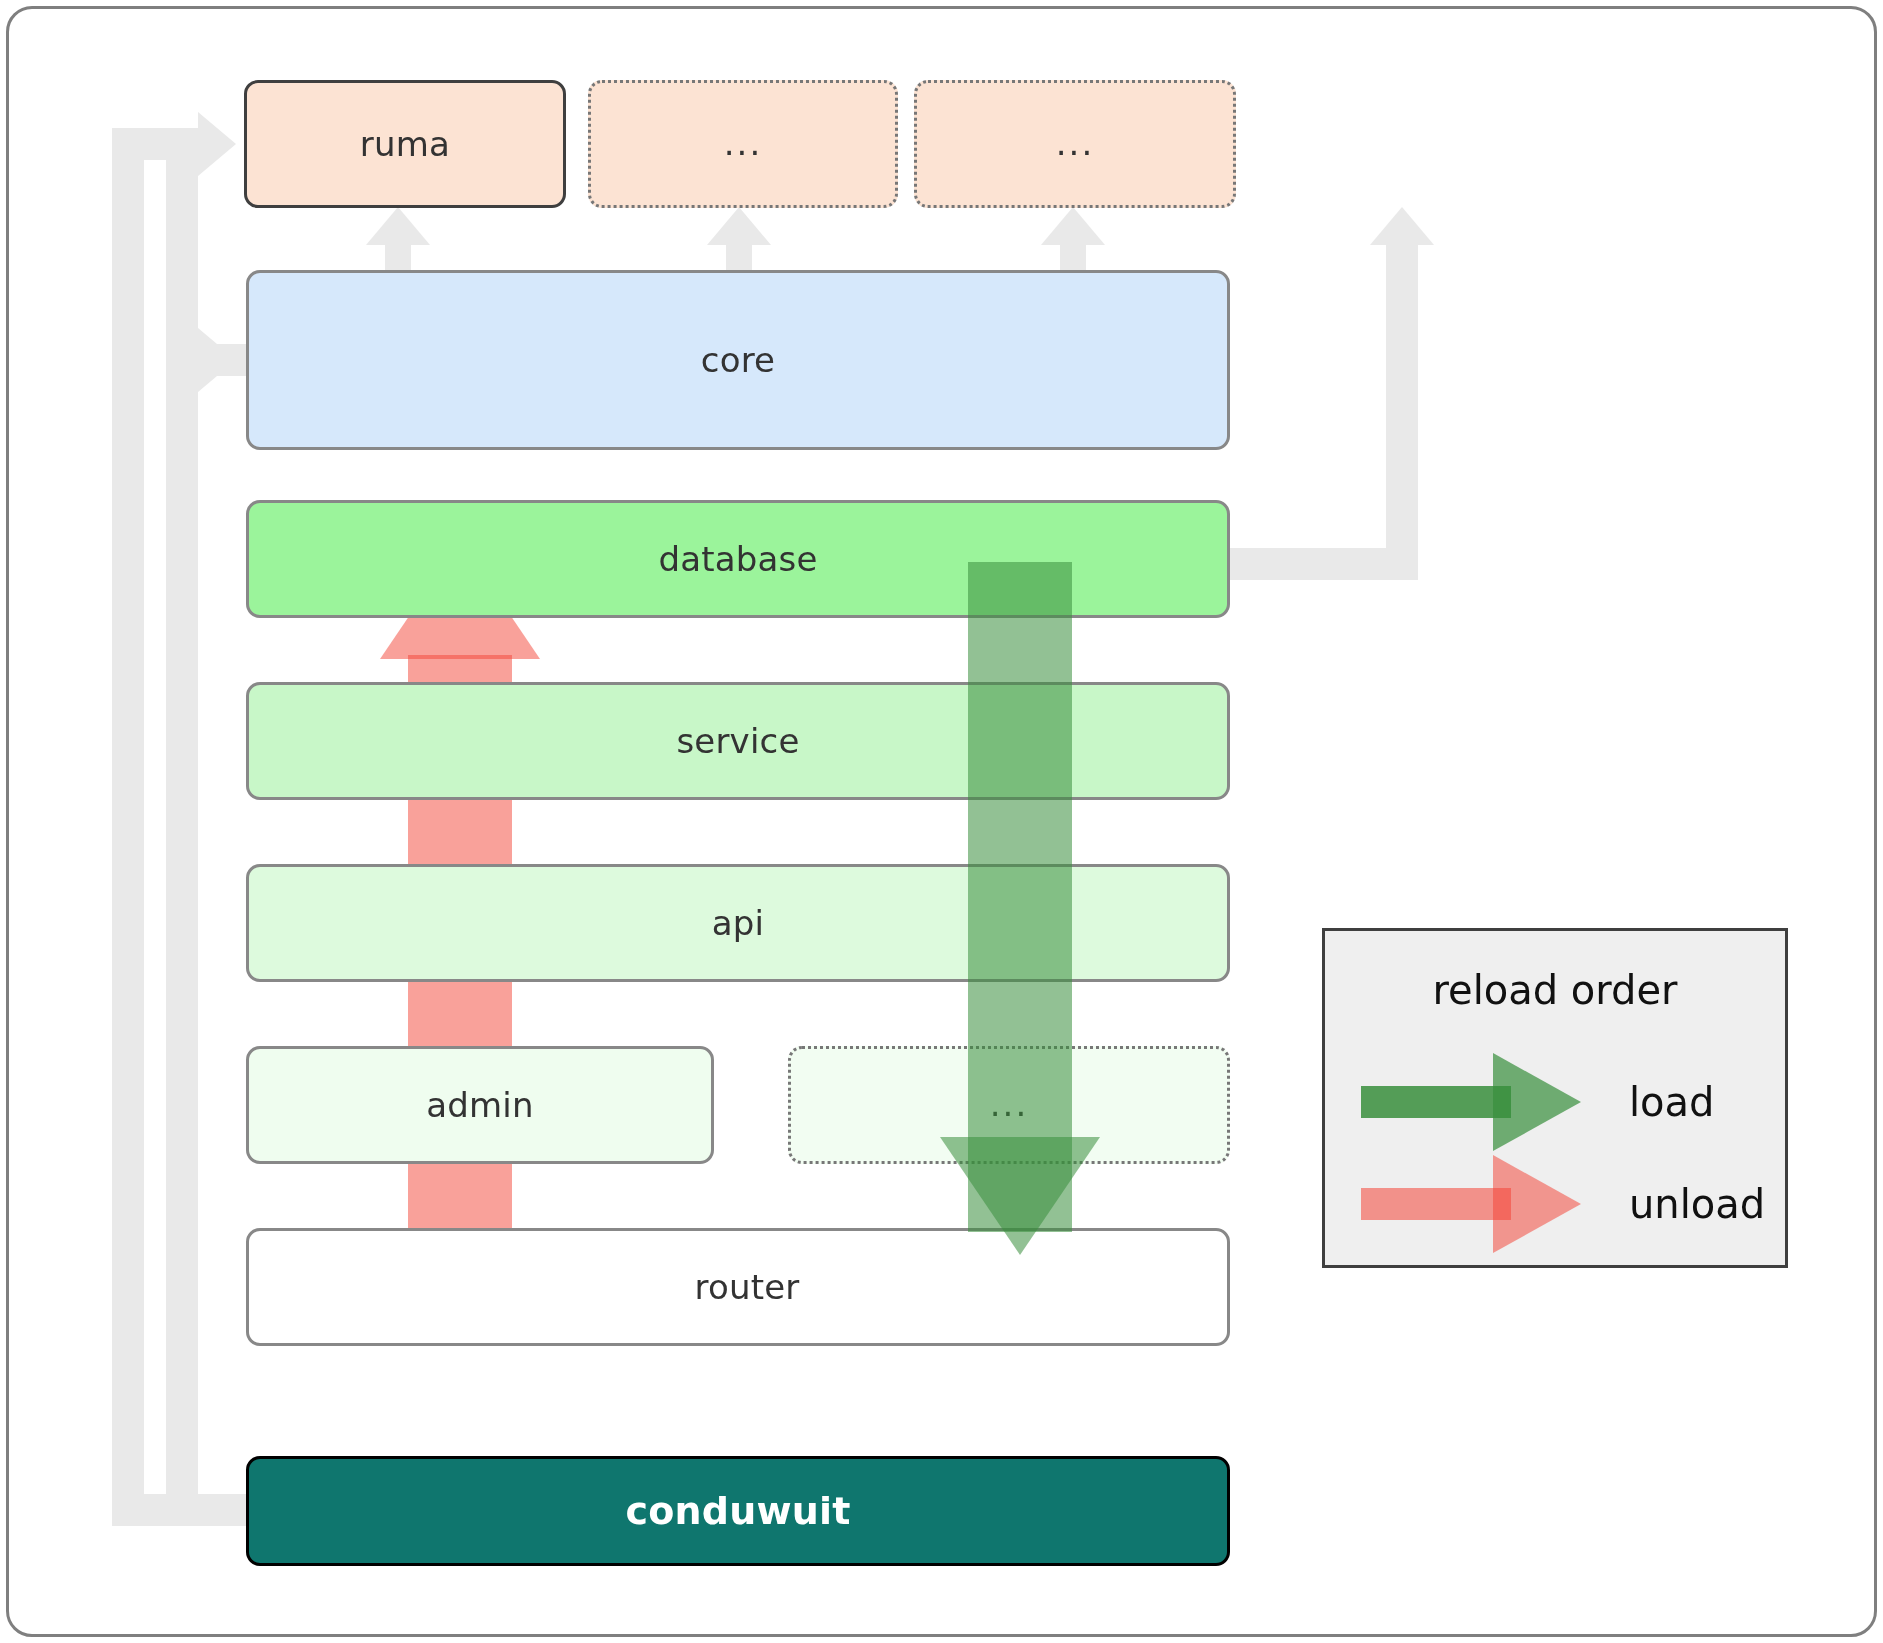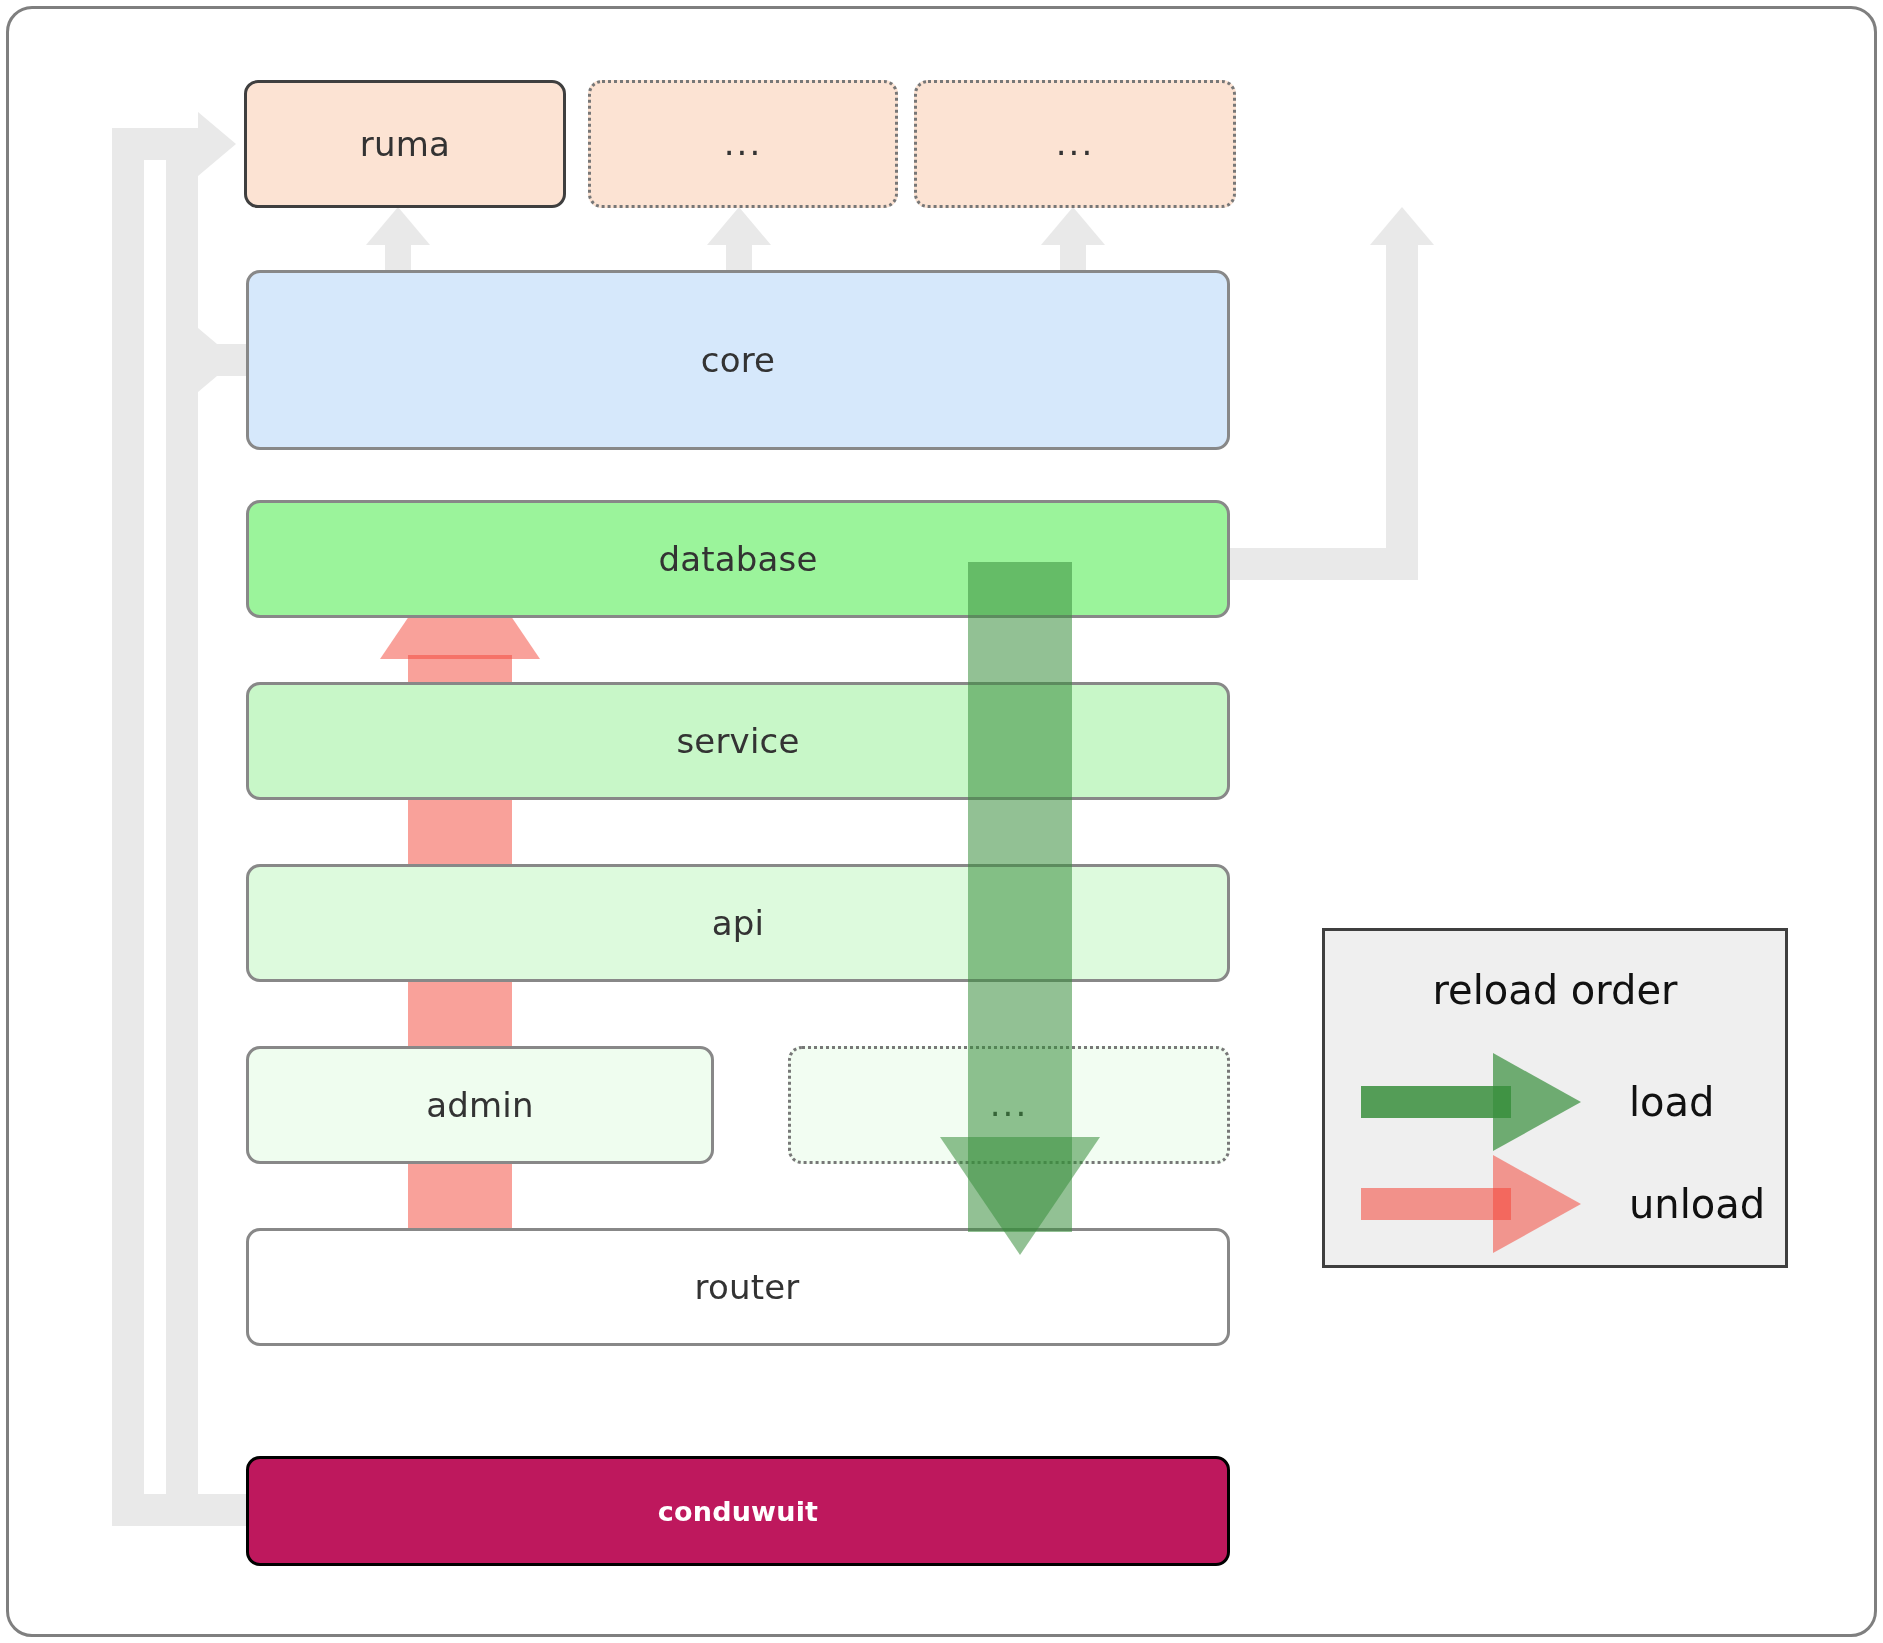--- a/index.html
+++ b/index.html
@@ -37,25 +37,25 @@
     letter-spacing:.2px;
     white-space:nowrap;
   }
   .node.solid-dark{border:3px solid #3f3f3f;}
   .node.solid-grey{border:3px solid #888888;}
   .node.dotted{border:3px dotted #777777;}
 
   .ellipsis{font-size:34px;line-height:0.4;letter-spacing:2px;}
 
   .node.conduwuit{
-    background:#be185d;
+    background:#0f766e;
     color:#ffffff;
     font-weight:bold;
     border:3px solid #000000;
-    font-size:27px;
+    font-size:38px;
   }
 
   
   .gline{position:absolute;background:#e9e9e9;}
   .garrow-r{
     position:absolute;
     width:0;height:0;
     border-top:32px solid transparent;
     border-bottom:32px solid transparent;
     border-left:38px solid #e9e9e9;

